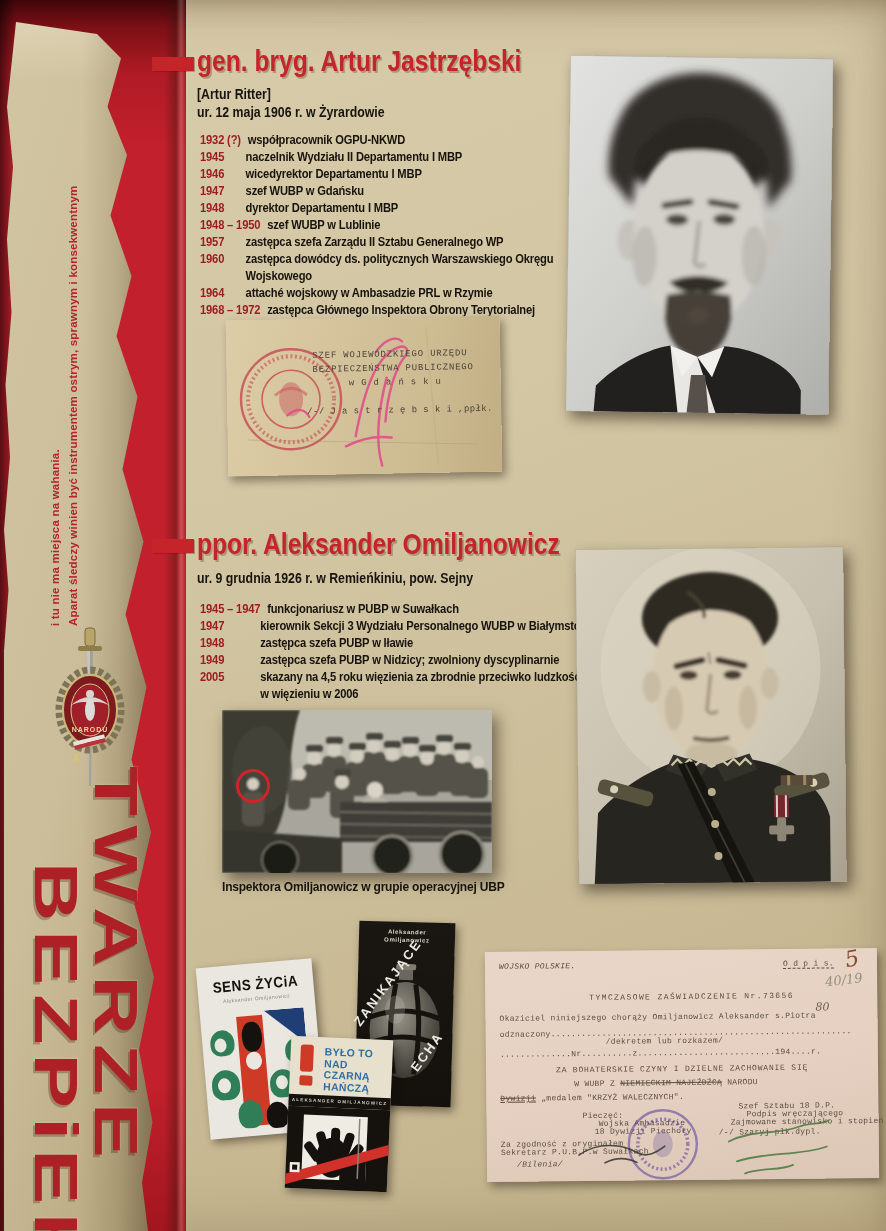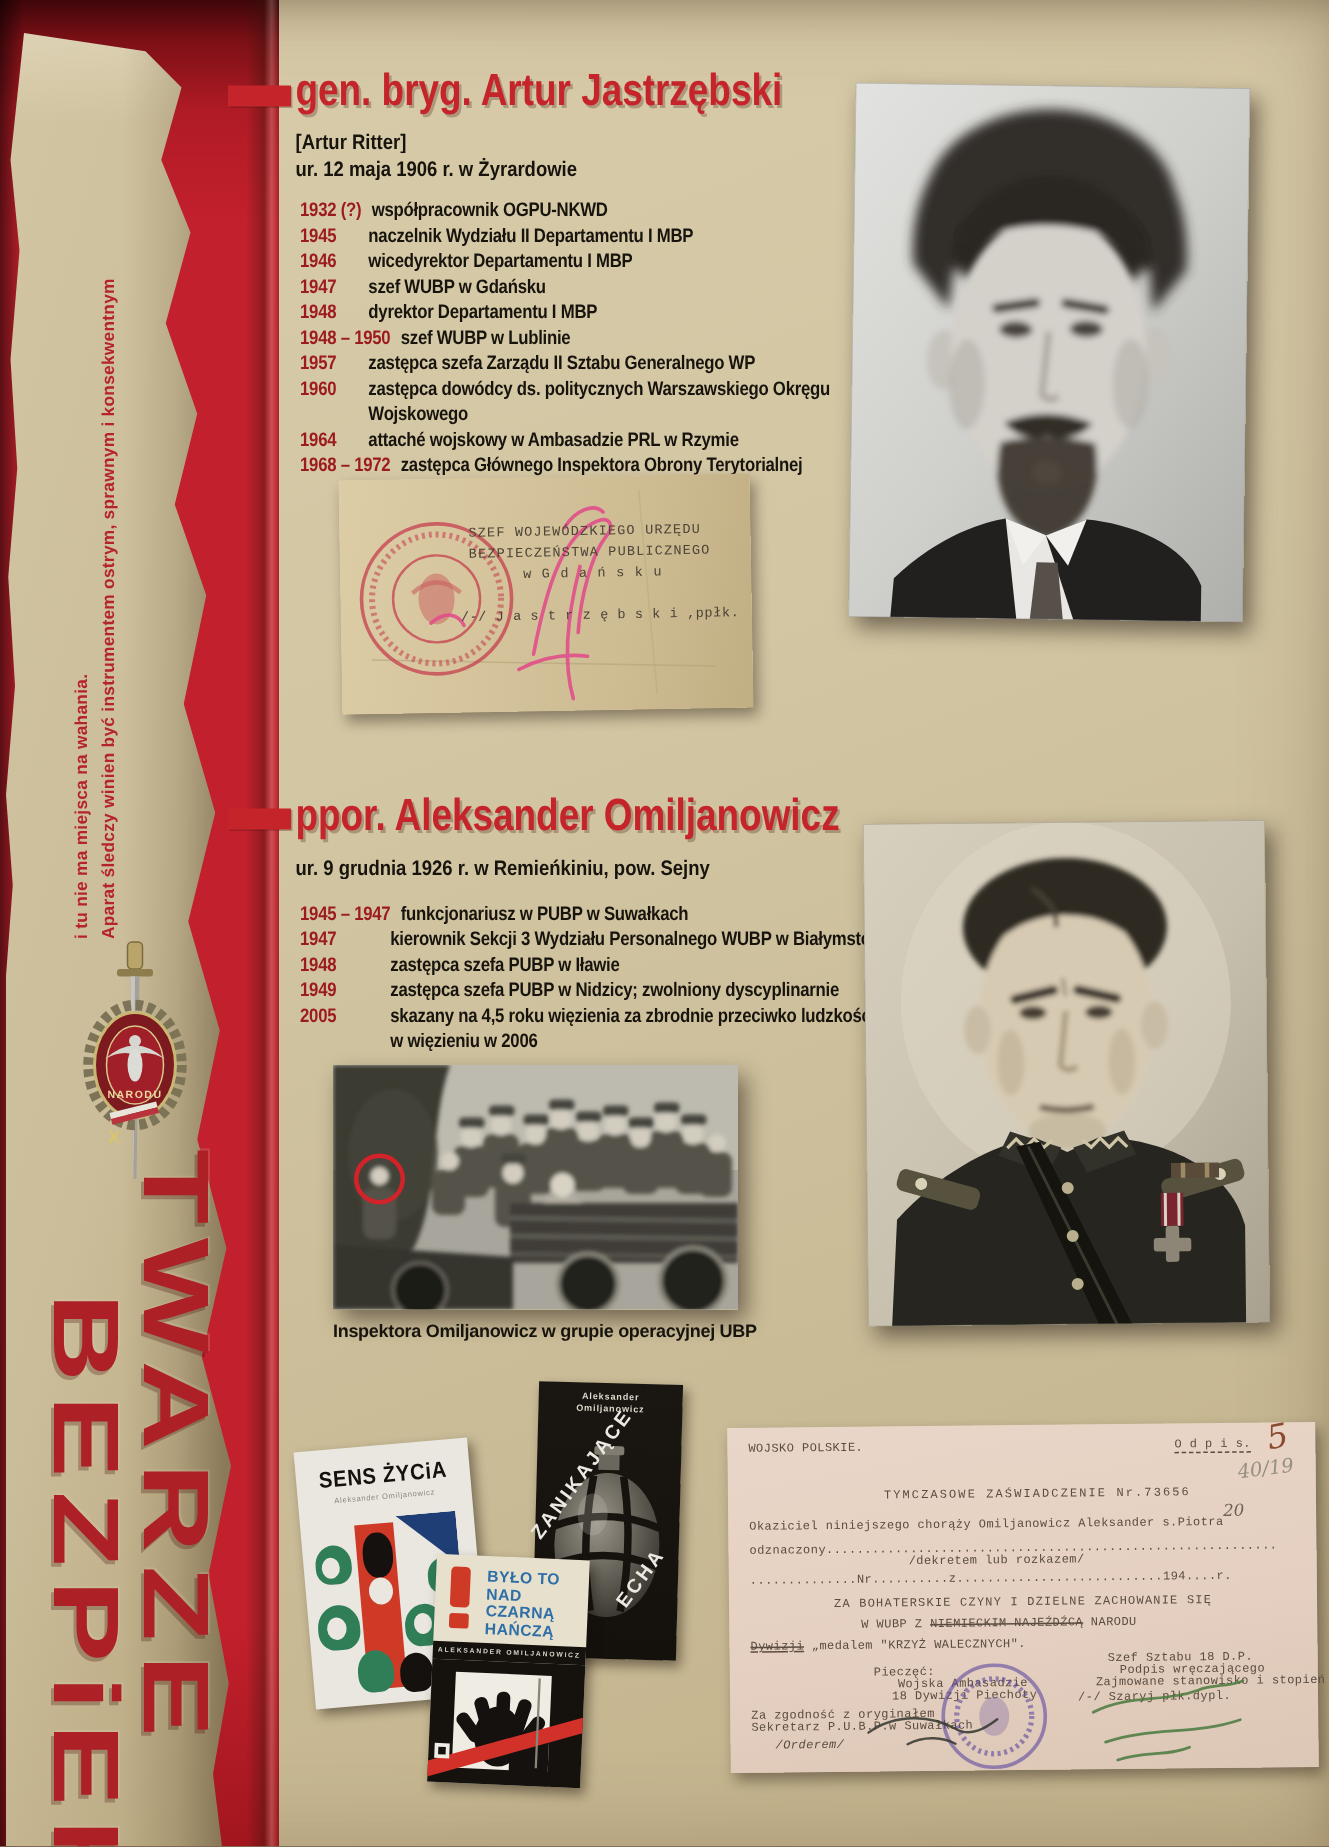--- a/index.html
+++ b/index.html
@@ -465,43 +465,43 @@
         </g>
         <rect x="-10" y="52" width="116" height="10" fill="#d2312a" transform="rotate(-18 50 57)"></rect>
         <line x1="72" y1="10" x2="72" y2="70" stroke="#8a8578" stroke-width="1.5"></line>
         <rect x="4" y="56" width="10" height="10" fill="#efece4"></rect>
         <rect x="6.5" y="58.5" width="5" height="5" fill="#14110e"></rect>
       </svg>
     </div>
   </div>
 
   <div class="doc cert">
-    <span class="typed" style="left:14px;top:10px;">WOJSKO POLSKIE.</span>
+    <span class="typed" style="left:14px;top:10px;font-style:italic;">WOJSKO POLSKIE.</span>
     <span class="typed" style="left:298px;top:10px;border-bottom:1px dashed #5a4c41;">O d p i s.</span>
     <span class="hand" style="left:360px;top:-2px;font-size:22px;color:#8a4a30;transform:rotate(-10deg);">5</span>
     <span class="hand" style="left:340px;top:24px;font-size:13px;color:#95907f;transform:rotate(-6deg);">40/19</span>
     <span class="typed" style="left:104px;top:42px;letter-spacing:1.4px;">TYMCZASOWE ZAŚWIADCZENIE Nr.73656</span>
-    <span class="hand" style="left:330px;top:52px;font-size:11px;color:#6b6154;">20</span>
+    <span class="hand" style="left:330px;top:52px;font-size:11px;color:#6b6154;">80</span>
     <span class="typed" style="left:14px;top:62px;">Okaziciel niniejszego chorąży Omiljanowicz Aleksander s.Piotra</span>
     <span class="typed" style="left:14px;top:78px;">odznaczony...........................................................</span>
     <span class="typed" style="left:120px;top:86px;">/dekretem lub rozkazem/</span>
     <span class="typed" style="left:14px;top:98px;">..............Nr..........z...........................194....r.</span>
     <span class="typed" style="left:70px;top:114px;letter-spacing:.8px;">ZA BOHATERSKIE CZYNY I DZIELNE ZACHOWANIE SIĘ</span>
     <span class="typed" style="left:88px;top:128px;"><span>W WUBP Z </span><span class="struck">NIEMIECKIM NAJEŹDŹCĄ</span><span> NARODU</span></span>
     <span class="typed" style="left:14px;top:142px;"><span class="struck-u">Dywizji</span><span> „medalem "KRZYŻ WALECZNYCH".</span></span>
     <span class="typed" style="left:252px;top:152px;">Szef Sztabu 18 D.P.</span>
     <span class="typed" style="left:260px;top:160px;">Podpis wręczającego</span>
     <span class="typed" style="left:244px;top:168px;">Zajmowane stanowisko i stopień</span>
     <span class="typed" style="left:96px;top:160px;">Pieczęć:</span>
     <span class="typed" style="left:112px;top:168px;">Wojska Ambasadzie</span>
     <span class="typed" style="left:108px;top:176px;">18 Dywizji Piechoty</span>
     <span class="typed" style="left:232px;top:178px;">/-/ Szaryj płk.dypl.</span>
     <span class="typed" style="left:14px;top:188px;">Za zgodność z oryginałem</span>
     <span class="typed" style="left:14px;top:196px;">Sekretarz P.U.B.P.w Suwałkach</span>
-    <span class="typed" style="left:30px;top:208px;font-style:italic;">/Orderem/</span>
+    <span class="typed" style="left:30px;top:208px;font-style:italic;">/Bilenia/</span>
     <svg width="392" height="230" viewBox="0 0 392 230" style="position:absolute;left:0;top:0;pointer-events:none;">
       <g opacity=".6" stroke="#5e48a0" fill="none">
         <circle cx="176" cy="194" r="34" stroke-width="2.4"></circle>
         <circle cx="176" cy="194" r="25" stroke-width="3.5" stroke-dasharray="2 2.4"></circle>
         <ellipse cx="176" cy="194" rx="10" ry="13" fill="#5e48a0" opacity=".45" stroke="none"></ellipse>
       </g>
       <g stroke="#33372f" stroke-width="1.6" fill="none" stroke-linecap="round" opacity=".85">
         <path d="M92,204 C112,190 136,194 150,202 C160,208 170,202 178,196"></path>
         <path d="M118,212 C130,206 142,208 150,212"></path>
       </g>

